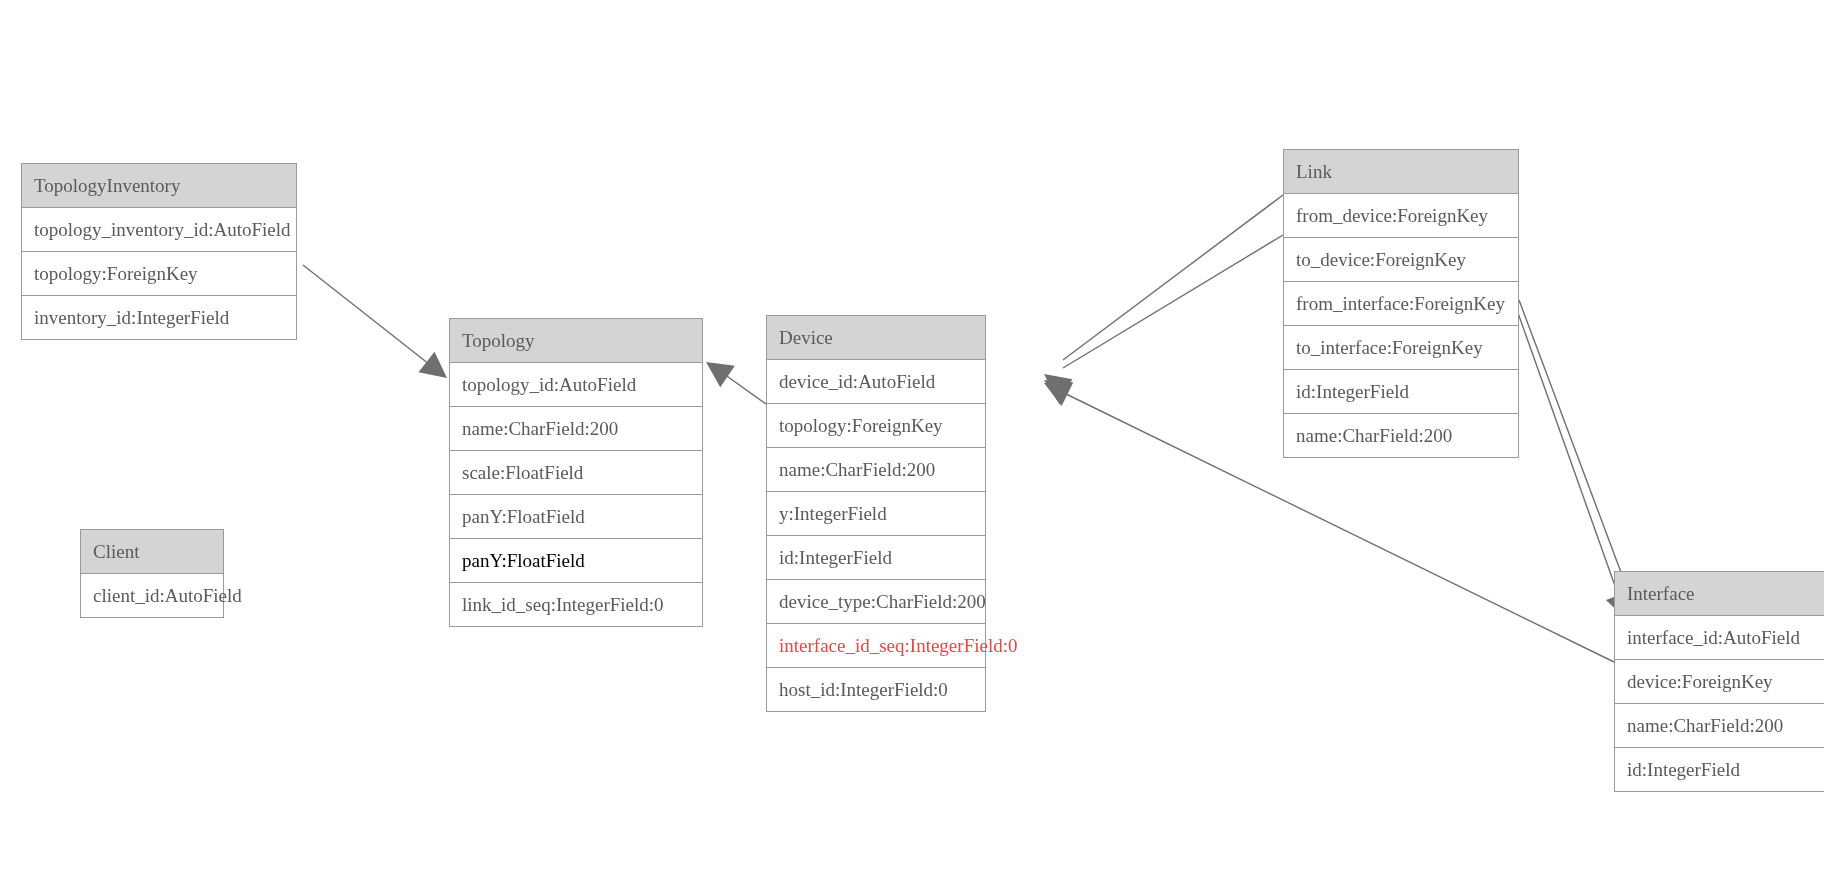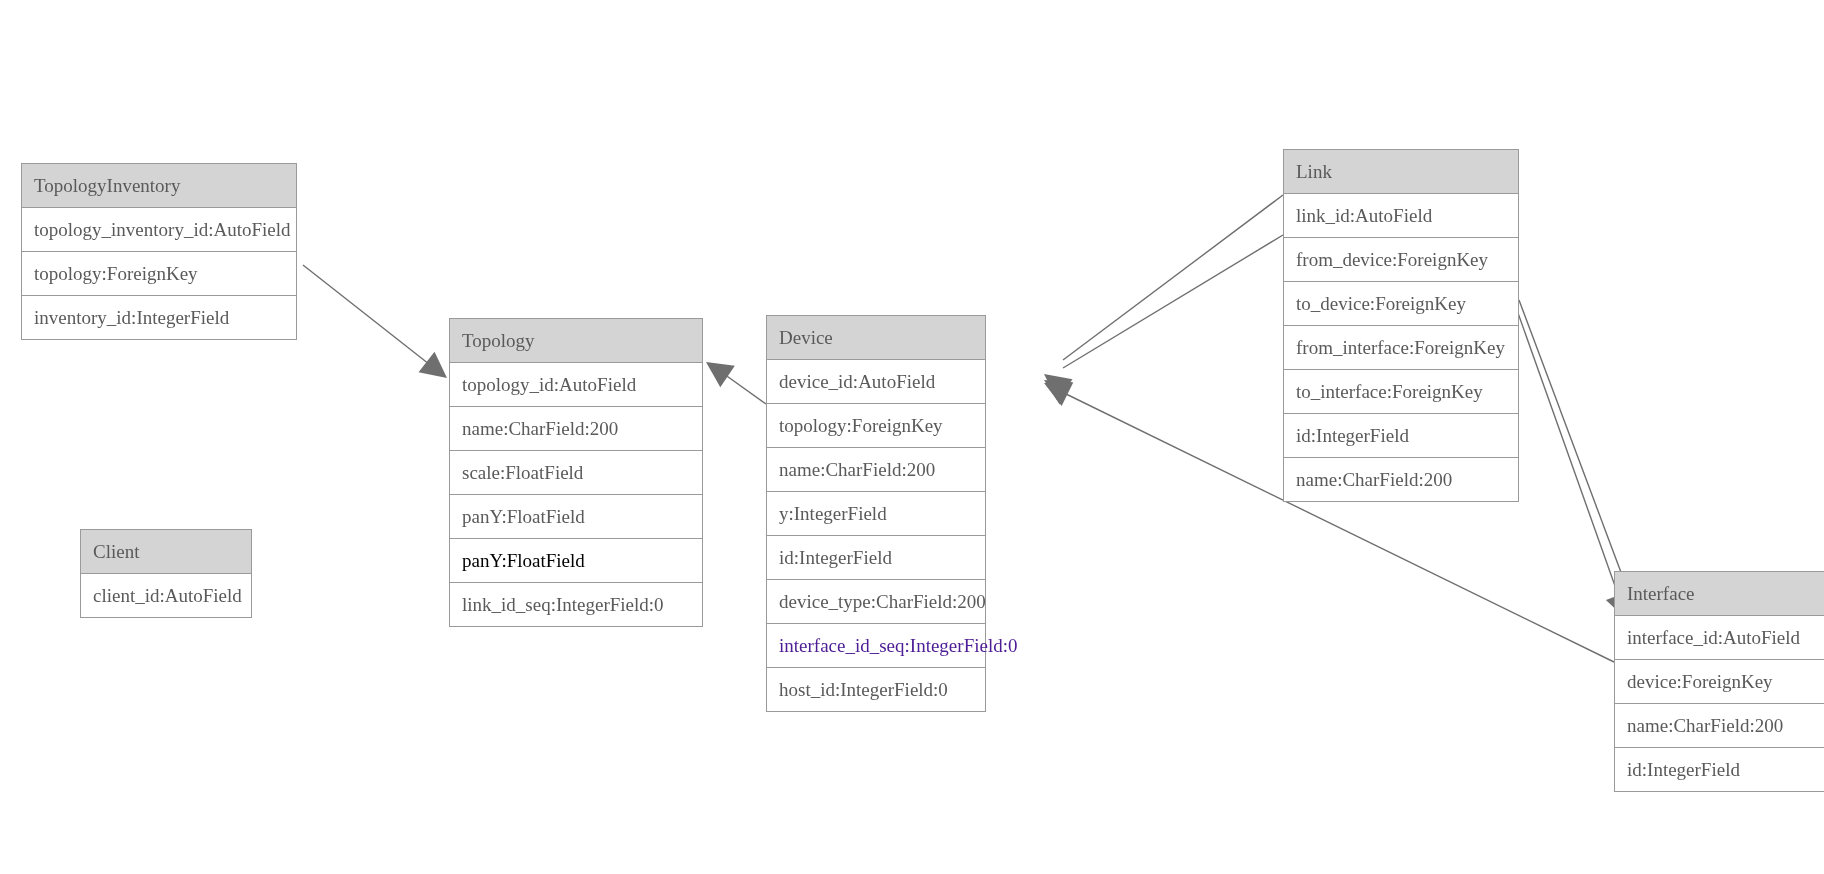--- a/index.html
+++ b/index.html
@@ -97,38 +97,37 @@
       </div>
       <div class="entity" style="left: 449px; top: 318px; width: 254px; border-color: rgb(154, 154, 154); background: rgb(255, 255, 255);">
         <div class="entity-header" style="background: rgb(212, 212, 212); color: rgb(90, 90, 90); border-bottom-color: rgb(154, 154, 154);">Topology</div>
         <div class="entity-field" style="color: rgb(90, 90, 90); border-bottom-color: rgb(154, 154, 154);">topology_id:AutoField</div>
         <div class="entity-field" style="color: rgb(90, 90, 90); border-bottom-color: rgb(154, 154, 154);">name:CharField:200</div>
         <div class="entity-field" style="color: rgb(90, 90, 90); border-bottom-color: rgb(154, 154, 154);">scale:FloatField</div>
         <div class="entity-field" style="color: rgb(90, 90, 90); border-bottom-color: rgb(154, 154, 154);">panY:FloatField</div>
         <div class="entity-field" style="color: #000000; border-bottom-color: rgb(154, 154, 154);">panY:FloatField</div>
         <div class="entity-field" style="color: rgb(90, 90, 90); border-bottom-color: rgb(154, 154, 154);">link_id_seq:IntegerField:0</div>
       </div>
-      <div class="entity" style="left: 80px; top: 529px; width: 172px; border-color: rgb(154, 154, 154); background: rgb(255, 255, 255);">
+      <div class="entity" style="left: 80px; top: 529px; width: 144px; border-color: rgb(154, 154, 154); background: rgb(255, 255, 255);">
         <div class="entity-header" style="background: rgb(212, 212, 212); color: rgb(90, 90, 90); border-bottom-color: rgb(154, 154, 154);">Client</div>
         <div class="entity-field" style="color: rgb(90, 90, 90); border-bottom-color: rgb(154, 154, 154);">client_id:AutoField</div>
       </div>
       <div class="entity" style="left: 766px; top: 315px; width: 220px; border-color: rgb(154, 154, 154); background: rgb(255, 255, 255);">
         <div class="entity-header" style="background: rgb(212, 212, 212); color: rgb(90, 90, 90); border-bottom-color: rgb(154, 154, 154);">Device</div>
         <div class="entity-field" style="color: rgb(90, 90, 90); border-bottom-color: rgb(154, 154, 154);">device_id:AutoField</div>
         <div class="entity-field" style="color: rgb(90, 90, 90); border-bottom-color: rgb(154, 154, 154);">topology:ForeignKey</div>
         <div class="entity-field" style="color: rgb(90, 90, 90); border-bottom-color: rgb(154, 154, 154);">name:CharField:200</div>
         <div class="entity-field" style="color: rgb(90, 90, 90); border-bottom-color: rgb(154, 154, 154);">y:IntegerField</div>
         <div class="entity-field" style="color: rgb(90, 90, 90); border-bottom-color: rgb(154, 154, 154);">id:IntegerField</div>
         <div class="entity-field" style="color: rgb(90, 90, 90); border-bottom-color: rgb(154, 154, 154);">device_type:CharField:200</div>
-        <div class="entity-field" style="color: #4c1d95; border-bottom-color: rgb(154, 154, 154);">interface_id_seq:IntegerField:0</div>
+        <div class="entity-field" style="color: #ef4444; border-bottom-color: rgb(154, 154, 154);">interface_id_seq:IntegerField:0</div>
         <div class="entity-field" style="color: rgb(90, 90, 90); border-bottom-color: rgb(154, 154, 154);">host_id:IntegerField:0</div>
       </div>
       <div class="entity" style="left: 1283px; top: 102px; width: 236px; border-color: rgb(154, 154, 154); background: rgb(255, 255, 255); margin-top: 47px;">
         <div class="entity-header" style="background: rgb(212, 212, 212); color: rgb(90, 90, 90); border-bottom-color: rgb(154, 154, 154);">Link</div>
-        <div class="entity-field" style="color: rgb(90, 90, 90); border-bottom-color: rgb(154, 154, 154);">link_id:AutoField</div>
         <div class="entity-field" style="color: rgb(90, 90, 90); border-bottom-color: rgb(154, 154, 154);">from_device:ForeignKey</div>
         <div class="entity-field" style="color: rgb(90, 90, 90); border-bottom-color: rgb(154, 154, 154);">to_device:ForeignKey</div>
         <div class="entity-field" style="color: rgb(90, 90, 90); border-bottom-color: rgb(154, 154, 154);">from_interface:ForeignKey</div>
         <div class="entity-field" style="color: rgb(90, 90, 90); border-bottom-color: rgb(154, 154, 154);">to_interface:ForeignKey</div>
         <div class="entity-field" style="color: rgb(90, 90, 90); border-bottom-color: rgb(154, 154, 154);">id:IntegerField</div>
         <div class="entity-field" style="color: rgb(90, 90, 90); border-bottom-color: rgb(154, 154, 154);">name:CharField:200</div>
       </div>
       <div class="entity" style="left: 1614px; top: 571px; width: 216px; border-color: rgb(154, 154, 154); background: rgb(255, 255, 255);">
         <div class="entity-header" style="background: rgb(212, 212, 212); color: rgb(90, 90, 90); border-bottom-color: rgb(154, 154, 154);">Interface</div>
         <div class="entity-field" style="color: rgb(90, 90, 90); border-bottom-color: rgb(154, 154, 154);">interface_id:AutoField</div>

